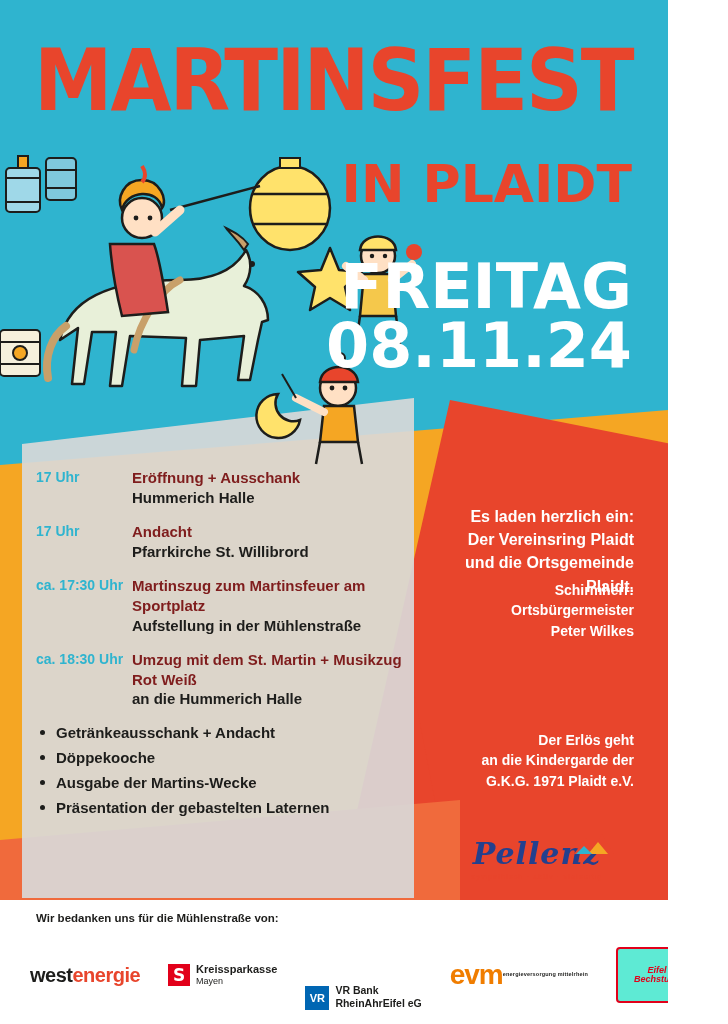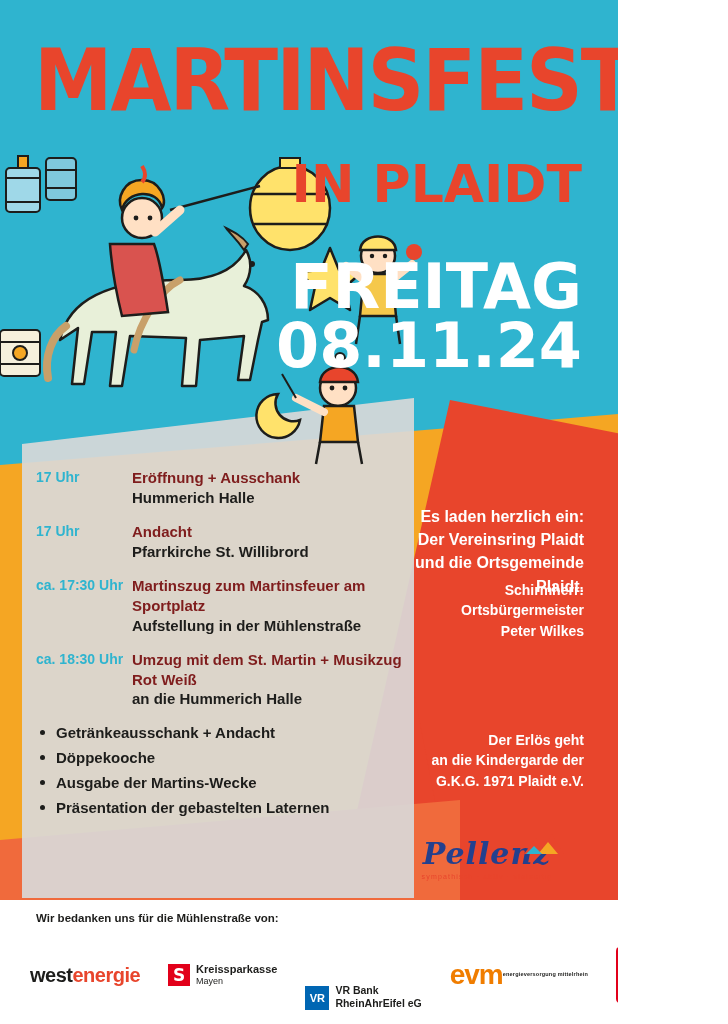--- a/index.html
+++ b/index.html
@@ -4,21 +4,21 @@
 <style>
   html,body{margin:0;padding:0;}
   body{
     width:728px;height:1024px;
     background:#ffffff;
     font-family:"Liberation Sans", sans-serif;
     overflow:hidden;
     position:relative;
   }
   .poster{
-    position:absolute;left:0;top:0;width:618px;height:1024px;
+    position:absolute;left:0;top:0;width:668px;height:1024px;
     background:#ffffff;overflow:hidden;
   }
   
   .sky{
     position:absolute;left:0;top:0;width:728px;height:470px;
     background:#2fb4cf;
   }
   .orange-band{
     position:absolute;left:0;top:405px;width:728px;height:520px;
     background:#f5a623;

